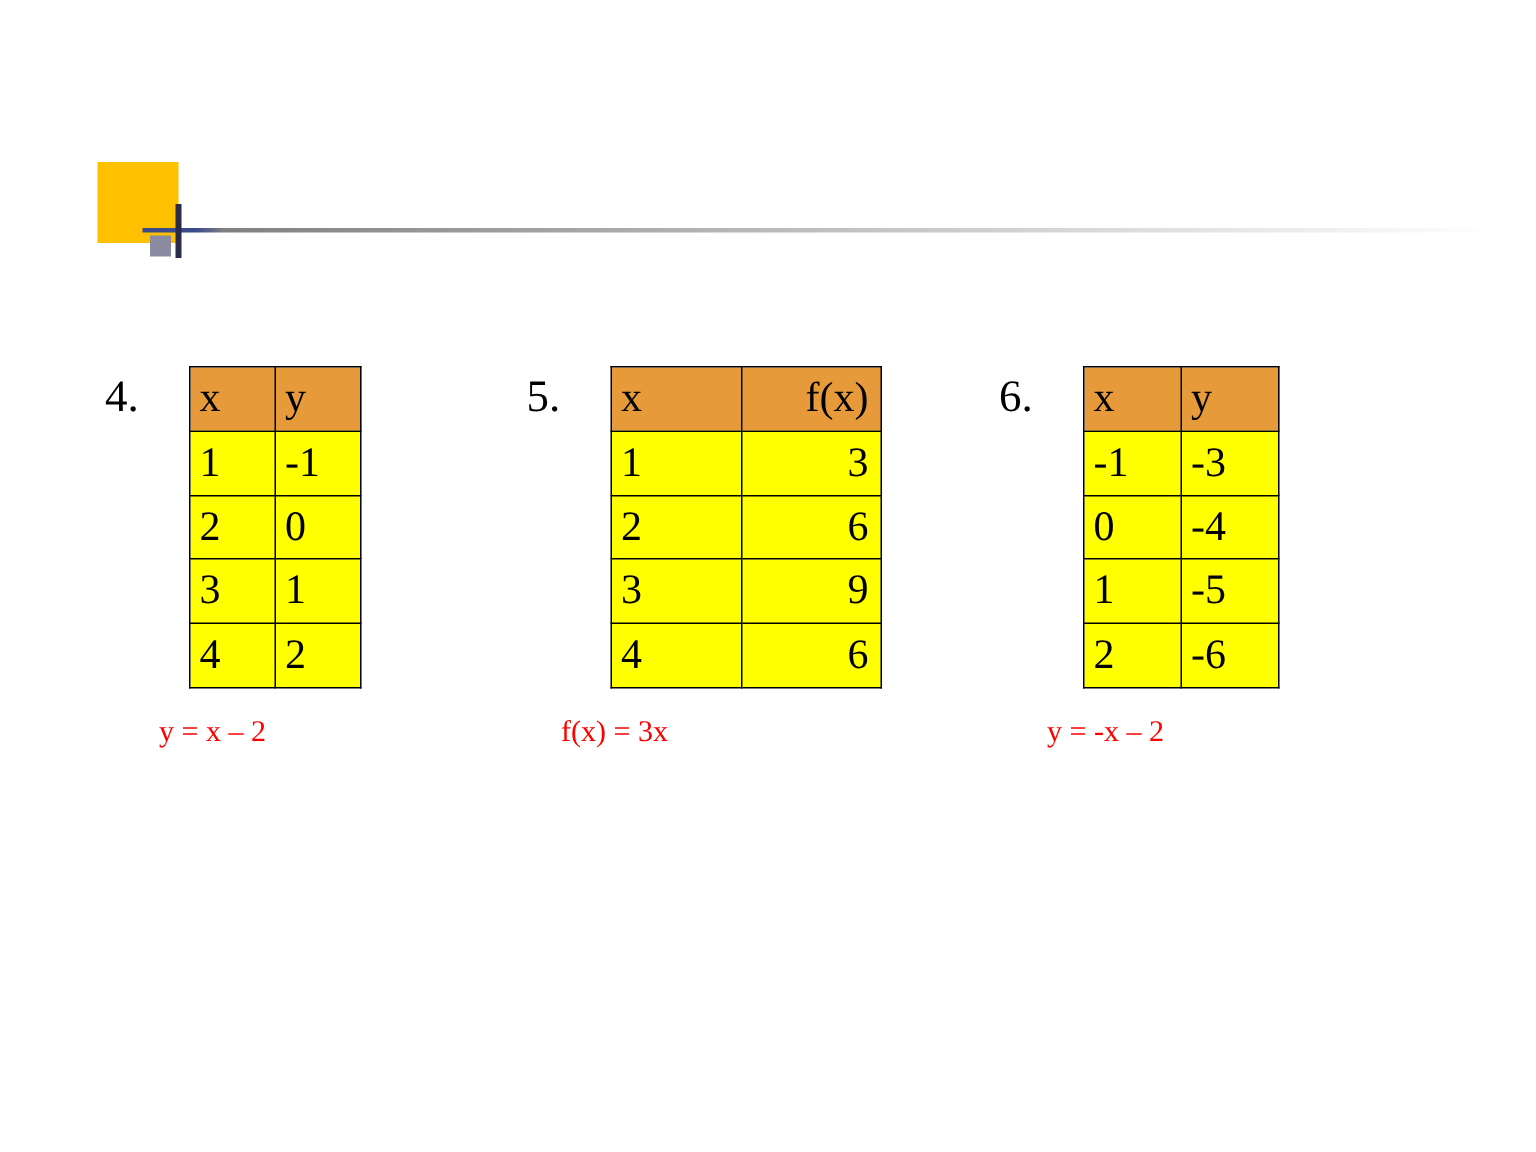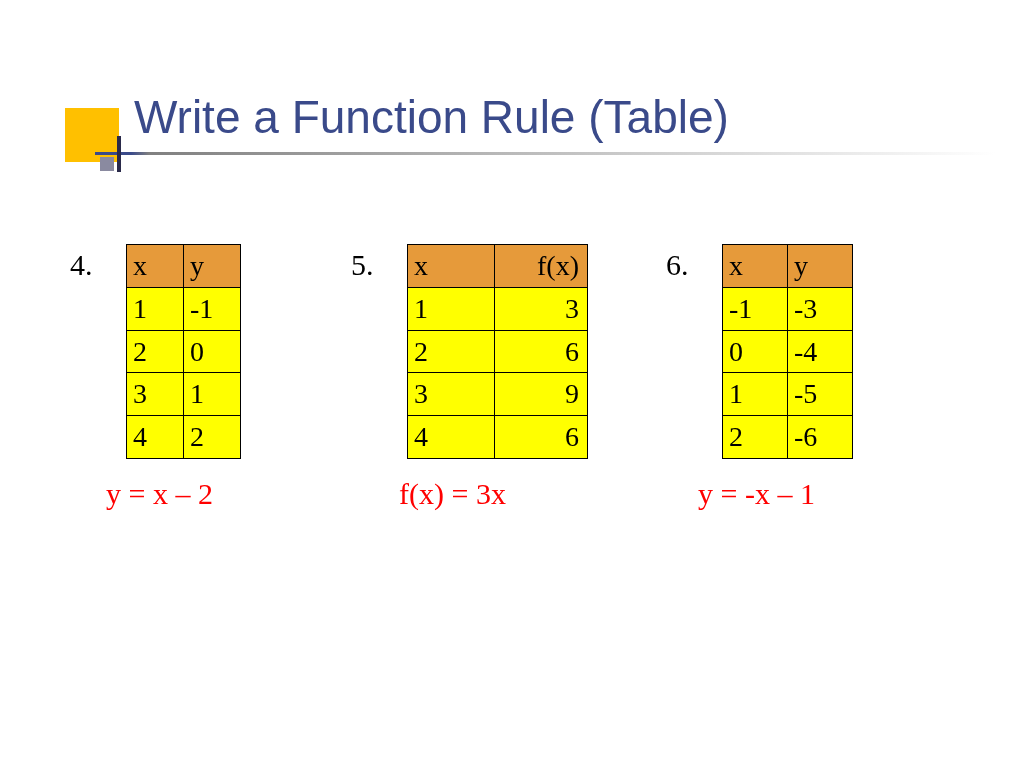--- a/index.html
+++ b/index.html
@@ -109,41 +109,40 @@
   }
   
   .t4 th, .t4 td { min-width: 42px; }
   .t5 th:nth-child(1), .t5 td:nth-child(1) { min-width: 72px; }
   .t5 th:nth-child(2), .t5 td:nth-child(2) { min-width: 78px; text-align: right; }
   .t6 th, .t6 td { min-width: 50px; }
 
   .answer {
     font-family: "Comic Sans MS", "Comic Sans", cursive;
     color: #ff0000;
-    font-size: 30px;
+    font-size: 20px;
     margin-top: 18px;
     white-space: nowrap;
   }
   .p4 .answer { margin-left: 36px; }
-  .p5 .answer { margin-left: 48px; text-align: right; }
+  .p5 .answer { margin-left: 23px; text-align: right; }
   .p6 .answer { margin-left: 32px; }
 
   
   .p4 { margin-right: 90px; }
   .p5 { margin-right: 58px; }
 </style>
 </head>
 <body>
 
 <div class="title-block">
   <div class="sq-yellow"></div>
   <div class="rule"></div>
   <div class="v-tick"></div>
   <div class="sq-grey"></div>
-  <div class="title-text">Write a Function Rule (Table)</div>
 </div>
 
 <div class="content">
 
   <div class="problem p4">
     <div class="prob-row">
       <div class="num-label">4.</div>
       <table class="func t4">
         <tbody>
             <tr>
@@ -224,16 +223,16 @@
           <td>1</td>
           <td>-5</td>
         </tr>
         <tr>
           <td>2</td>
           <td>-6</td>
         </tr>
       </tbody>
         </table>
     </div>
-    <div class="answer">y = -x – 1</div>
+    <div class="answer">y = -x – 2</div>
   </div>
 
 </div>
 
 </body></html>

